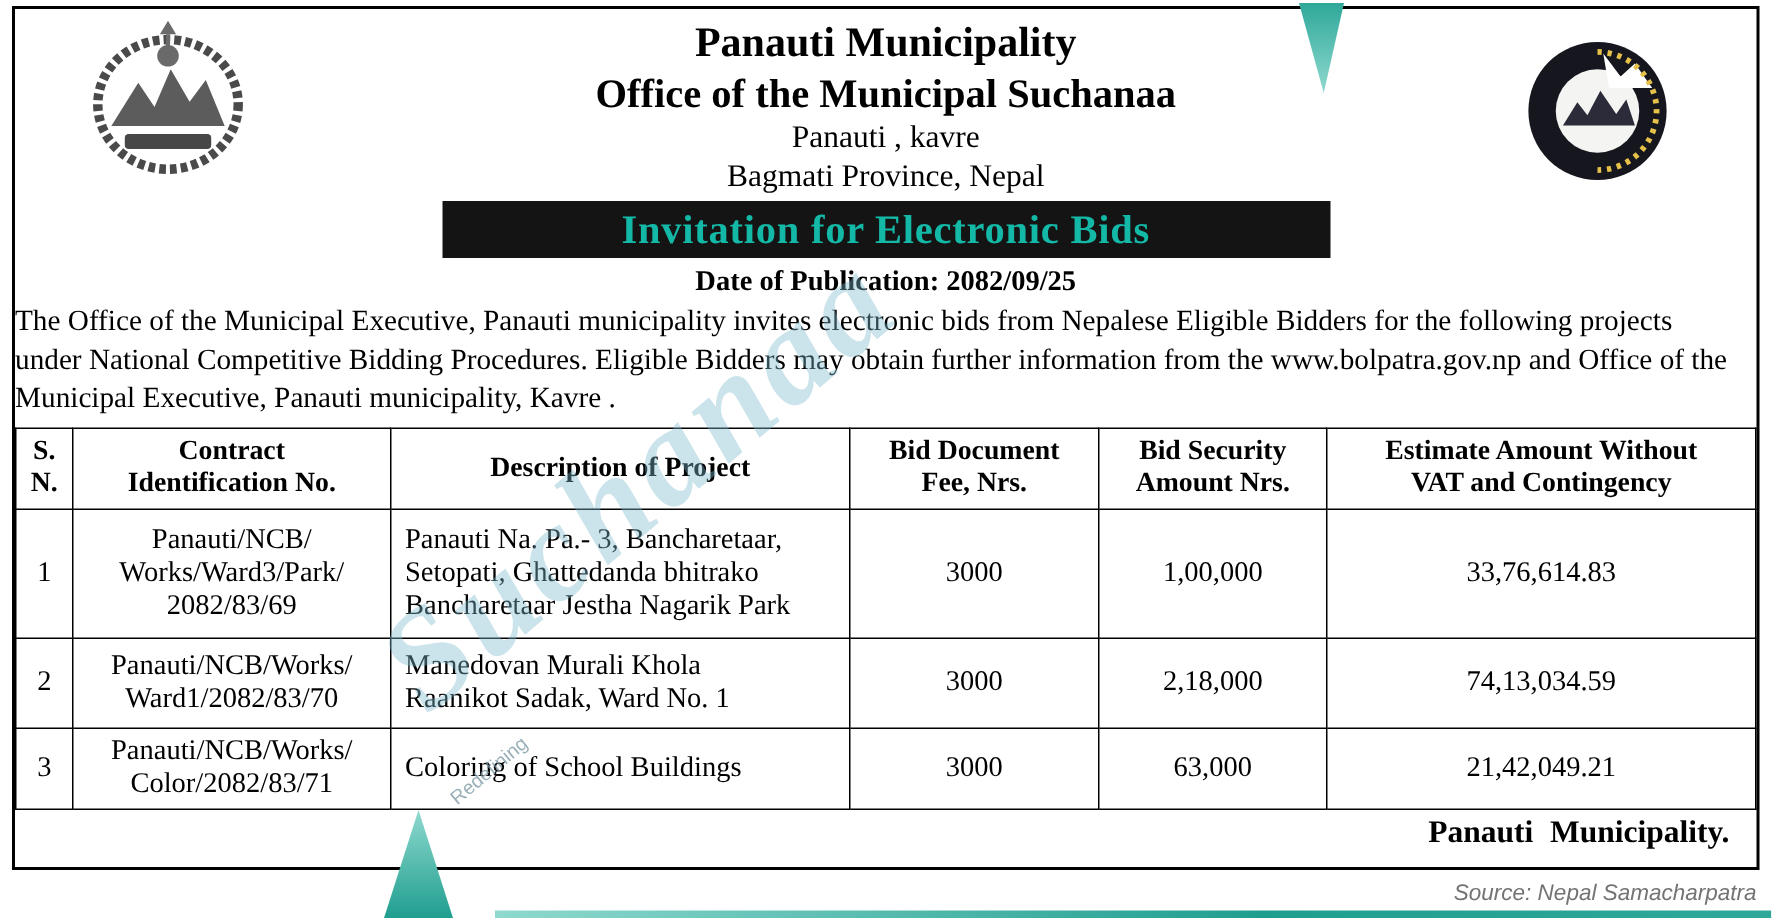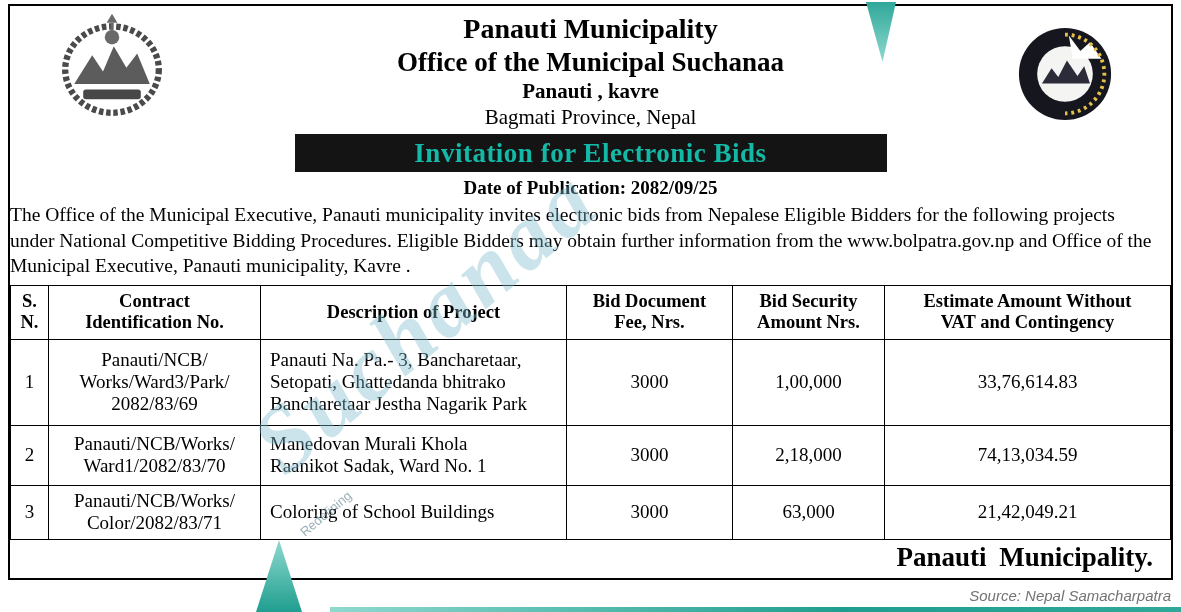--- a/index.html
+++ b/index.html
@@ -76,21 +76,21 @@
     width: 108px; height: 108px;
   }
   .logo-right {
     position: absolute;
     right: 58px; top: 20px;
     width: 96px; height: 96px;
   }
   .titles { padding-top: 6px; text-align: center; }
   .t-muni   { font-size: 28px; font-weight: bold; line-height: 34px; }
   .t-office { font-size: 27px; font-weight: bold; line-height: 32px; }
-  .t-loc    { font-size: 21px; font-weight: bold; line-height: 26px; }
+  .t-loc    { font-size: 21px; font-weight: normal; line-height: 26px; }
   .t-prov   { font-size: 21px; font-weight: normal; line-height: 26px; }
   .banner {
     margin: 4px auto 0 auto;
     width: 592px; height: 38px;
     background: #141414;
     color: #14b8a6;
     text-align: center;
     font-size: 27px;
     font-weight: bold;
     line-height: 38px;
@@ -126,21 +126,21 @@
   table.bids td.desc { text-align: left; padding-left: 9px; }
   .preline { white-space: pre-line; }
   tr.hrow  { height: 54px; }
   tr.r1    { height: 86px; }
   tr.r2    { height: 60px; }
   tr.r3    { height: 54px; }
   .signature {
     margin-top: 2px;
     text-align: right;
     padding-right: 18px;
-    font-size: 27px;
+    font-size: 21px;
     font-weight: bold;
     word-spacing: 6px;
   }
   
   .source {
     position: absolute;
     right: 10px; top: 587px;
     font-size: 15px;
     font-style: italic;
     font-family: "Liberation Sans", sans-serif;

